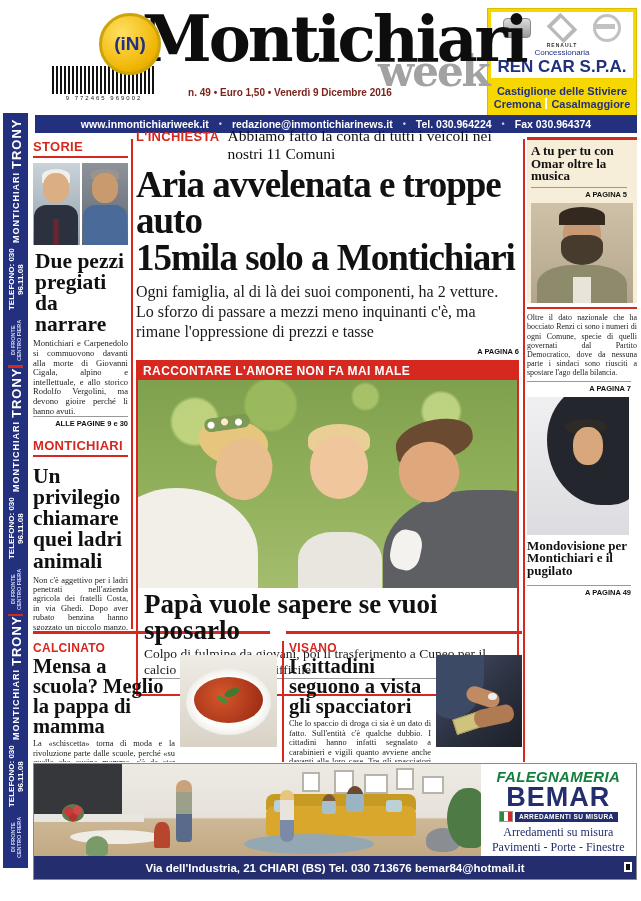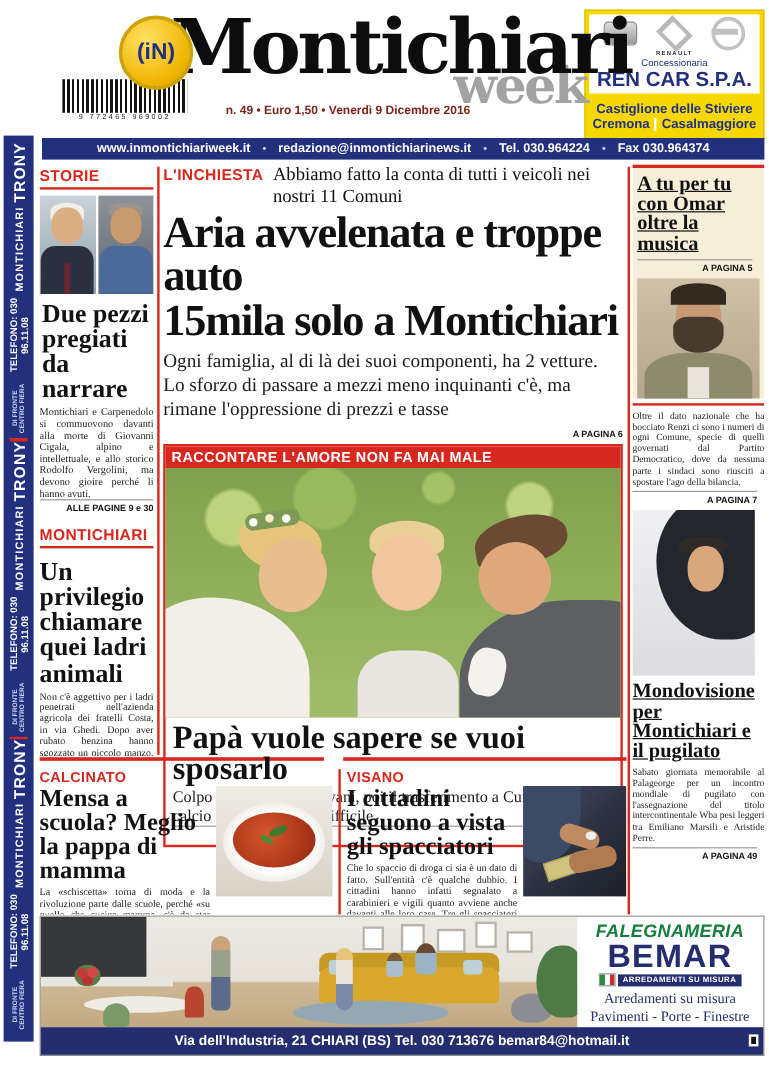--- a/index.html
+++ b/index.html
@@ -79,21 +79,21 @@
   .storie-body{font-size:8.6px;line-height:1.12;}
   .sb-divider{height:3px;background:#d6281e;margin:6px 0 4px 0;}
   .mont-photo{width:95px;height:90px;margin:4px 0;
     background:radial-gradient(ellipse at 55% 40%,#b5653c 0%,#8a3a1c 35%,#5a1c0d 70%,#2e0d06 100%);
     position:relative;overflow:hidden;}
   .mont-photo::after{content:"";position:absolute;left:12px;top:30px;width:55px;height:28px;border-radius:50%;
     background:radial-gradient(ellipse,#e8d8c8 0%,#b87a5a 60%,transparent 75%);opacity:.8;}
   .mont-head{font-size:21.5px;margin:1px 0 4px 0;}
   .mont-body{font-size:8.4px;line-height:1.12;}
   
-  .main-col{left:136px;top:137px;width:383px;display:flex;flex-direction:column;justify-content:space-between;}
+  .main-col{left:136px;top:127px;width:383px;display:flex;flex-direction:column;justify-content:space-between;}
   .kicker-row{display:flex;align-items:baseline;gap:8px;}
   .kicker{font-family:"Liberation Serif",serif;font-size:15.5px;color:#111;}
   .mainhead{font-size:37px;letter-spacing:-1px;margin-top:4px;}
   .mainsub{font-family:"Liberation Serif",serif;font-size:16px;color:#1a1a1a;line-height:1.25;margin-top:6px;}
   .main-pageref{margin-top:3px;border-top:none;}
   .photo-block{border:2px solid #d6281e;margin-top:4px;}
   .photo-strip{background:#d6281e;color:#fff;font-weight:900;font-size:12px;padding:2px 5px;letter-spacing:.4px;}
   .wedding{position:relative;height:208px;overflow:hidden;
     background:
       radial-gradient(circle at 15% 20%,rgba(210,226,140,.75) 0 6%,transparent 7%),
@@ -139,21 +139,21 @@
   .spaccio-photo{width:86px;height:92px;position:relative;overflow:hidden;flex:0 0 auto;
     background:linear-gradient(135deg,#47506a 0%,#2c3140 55%,#1d2028 100%);}
   .sp-arm{position:absolute;left:-8px;top:-6px;width:56px;height:70px;border-radius:0 0 60% 40%;background:#3d4a66;}
   .sp-hand1{position:absolute;left:30px;top:34px;width:34px;height:16px;border-radius:8px;background:#c08a62;transform:rotate(18deg);}
   .sp-hand2{position:absolute;left:38px;top:52px;width:40px;height:18px;border-radius:8px;background:#b07a52;transform:rotate(-12deg);}
   .sp-bill{position:absolute;left:18px;top:60px;width:26px;height:14px;background:#cfc37e;transform:rotate(-18deg);border:1px solid #a89a58;}
   .sp-packet{position:absolute;left:52px;top:38px;width:9px;height:7px;border-radius:50%;background:#efefef;}
   
   .right-col{left:527px;top:137px;width:110px;height:625px;display:flex;flex-direction:column;overflow:hidden;}
   .omar-box{background:#f7eed9;border-top:3px solid #d6281e;padding:4px 4px 0 4px;}
-  .rc-head{font-size:17px;margin:1px 0 4px 0;text-decoration:underline;}
+  .rc-head{font-size:13px;margin:1px 0 4px 0;}
   .rc-body{font-size:8px;line-height:1.15;}
   .rc-ref{margin:3px 6px 4px 0;}
   .omar-photo{position:relative;width:102px;height:100px;margin:0 0 0 0;background:linear-gradient(#cfc1a8,#b4a68c);overflow:hidden;}
   .om-jacket{position:absolute;left:6px;bottom:-10px;width:90px;height:48px;border-radius:40% 40% 0 0;background:#8e8a6c;}
   .om-shirt{position:absolute;left:42px;bottom:0;width:18px;height:26px;background:#e8e4da;}
   .om-head{position:absolute;left:32px;top:10px;width:38px;height:44px;border-radius:46%;background:#c79a74;}
   .om-hair{position:absolute;left:28px;top:4px;width:46px;height:18px;border-radius:50% 50% 0 0;background:#33291f;}
   .om-beard{position:absolute;left:30px;top:32px;width:42px;height:30px;border-radius:30% 30% 50% 50%;background:#473b2e;}
   .rc-rule{height:2px;background:#d6281e;margin:4px 0;}
   .boxer-photo{position:relative;width:102px;height:138px;background:linear-gradient(#f0f0f2,#dcdce0);overflow:hidden;margin-bottom:4px;}
@@ -388,21 +388,20 @@
     <div class="rc-rule"></div>
     <div class="body-sm rc-body">Oltre il dato nazionale che ha bocciato Renzi ci sono i numeri di ogni Comune, specie di quelli governati dal Partito Democratico, dove da nessuna parte i sindaci sono riusciti a spostare l'ago della bilancia.</div>
     <div class="pageref rc-ref">A PAGINA 7</div>
     <div class="boxer-photo">
       <div class="bx-hood"></div>
       <div class="bx-hairline"></div>
       <div class="bx-face"></div>
 
     </div>
     <div class="serifhead rc-head">Mondovisione per Montichiari e il pugilato</div>
-    <div class="body-sm rc-body">Sabato giornata memorabile al Palageorge per un incontro mondiale di pugilato con l'assegnazione del titolo intercontinentale Wba pesi leggeri tra Emiliano Marsili e Aristide Perre.</div>
     <div class="pageref rc-ref">A PAGINA 49</div>
   </section>
 
   <section class="abs bemar">
     <div class="bemar-inner">
       <div class="room">
         <div class="rm-kitchen"></div>
         <div class="rm-counter"></div>
         <div class="rm-frame" style="left:300px;top:6px;width:16px;height:20px;"></div>
         <div class="rm-frame" style="left:330px;top:10px;width:20px;height:16px;"></div>

